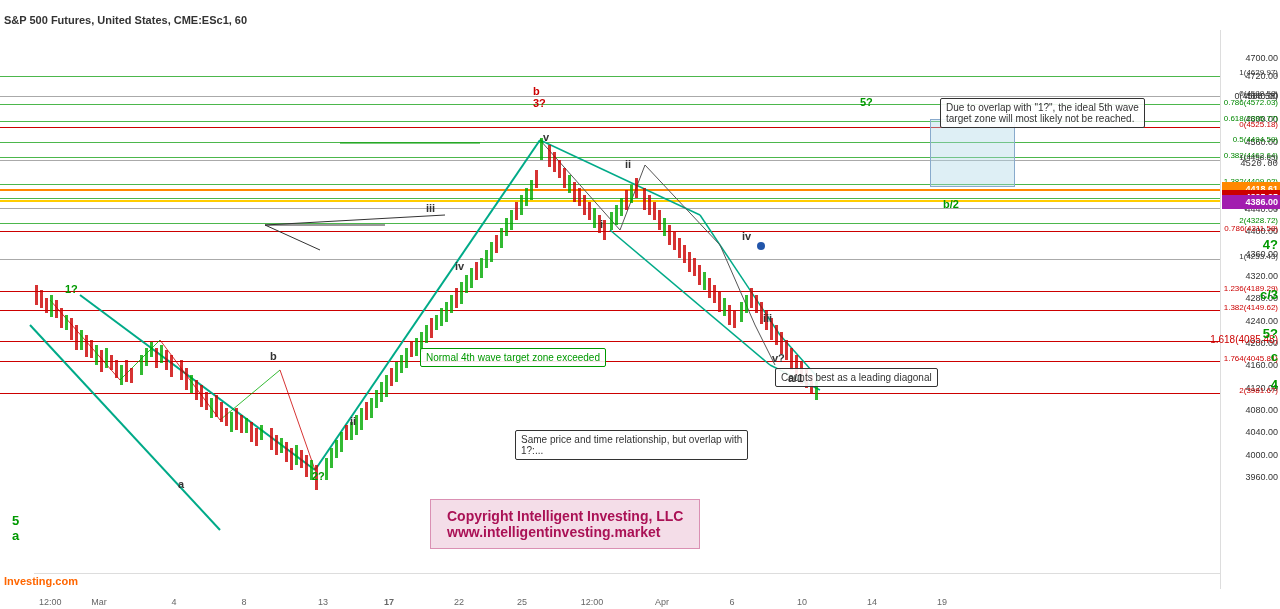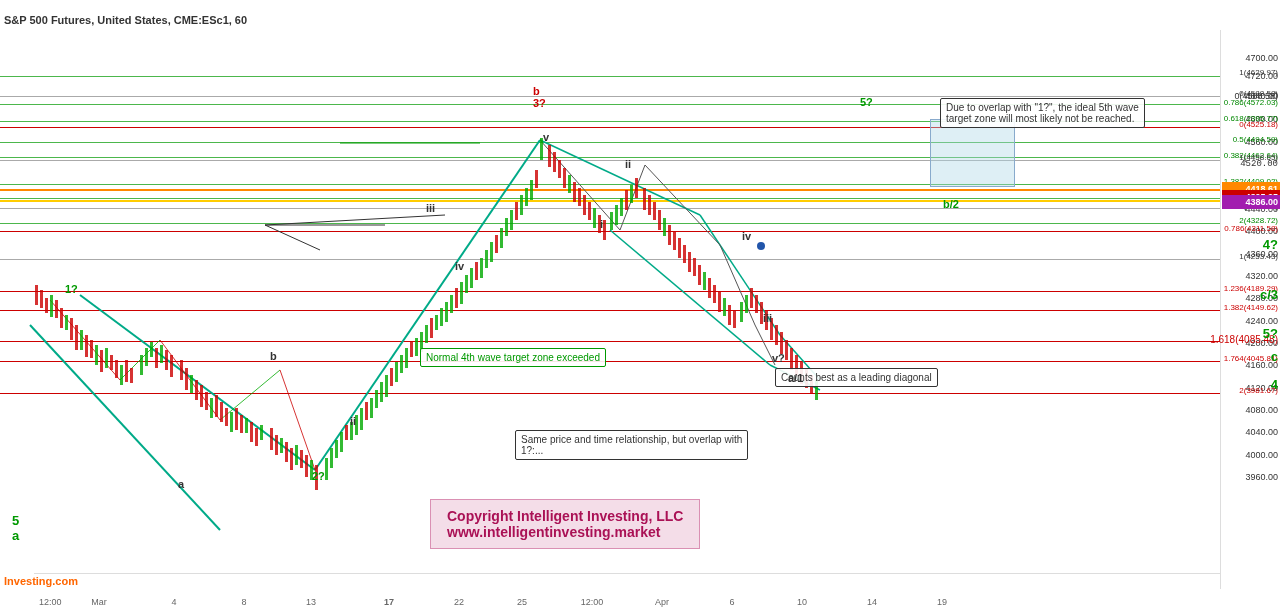--- a/index.html
+++ b/index.html
@@ -534,21 +534,21 @@
     <div class="wave-label wave-green" style="top: 53%; right: 2px; font-size: 13px;">5?</div>
     <div class="wave-label wave-green" style="top: 57%; right: 2px; font-size: 13px;">c</div>
     <div class="wave-label wave-green" style="top: 62%; right: 2px; font-size: 13px;">4</div>
   </div>
 
   <div id="time-axis">
     <div class="time-label" style="left: 5px; transform: none;">12:00</div>
     <div class="time-label" style="left: 65px;">Mar</div>
     <div class="time-label" style="left: 140px;">4</div>
     <div class="time-label" style="left: 210px;">8</div>
-    <div class="time-label" style="left: 277px;">13</div>
+    <div class="time-label" style="left: 289px;">13</div>
     <div class="time-label" style="left: 355px; font-weight: bold;">17</div>
     <div class="time-label" style="left: 425px;">22</div>
     <div class="time-label" style="left: 488px;">25</div>
     <div class="time-label" style="left: 558px;">12:00</div>
     <div class="time-label" style="left: 628px;">Apr</div>
     <div class="time-label" style="left: 698px;">6</div>
     <div class="time-label" style="left: 768px;">10</div>
     <div class="time-label" style="left: 838px;">14</div>
     <div class="time-label" style="left: 908px;">19</div>
   </div>

